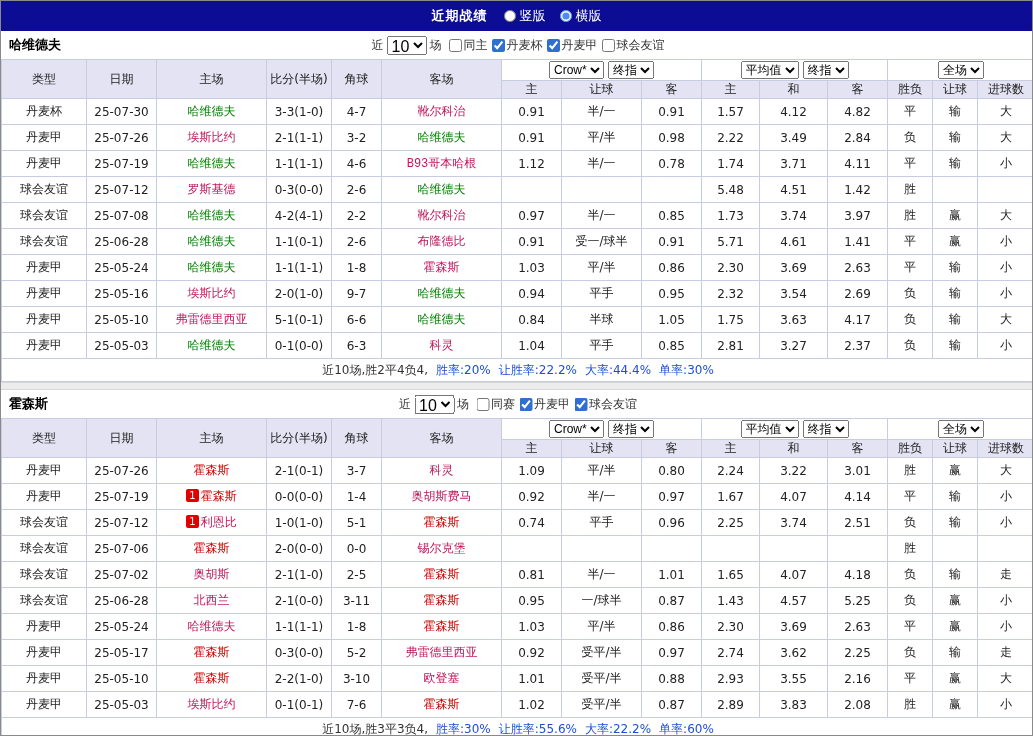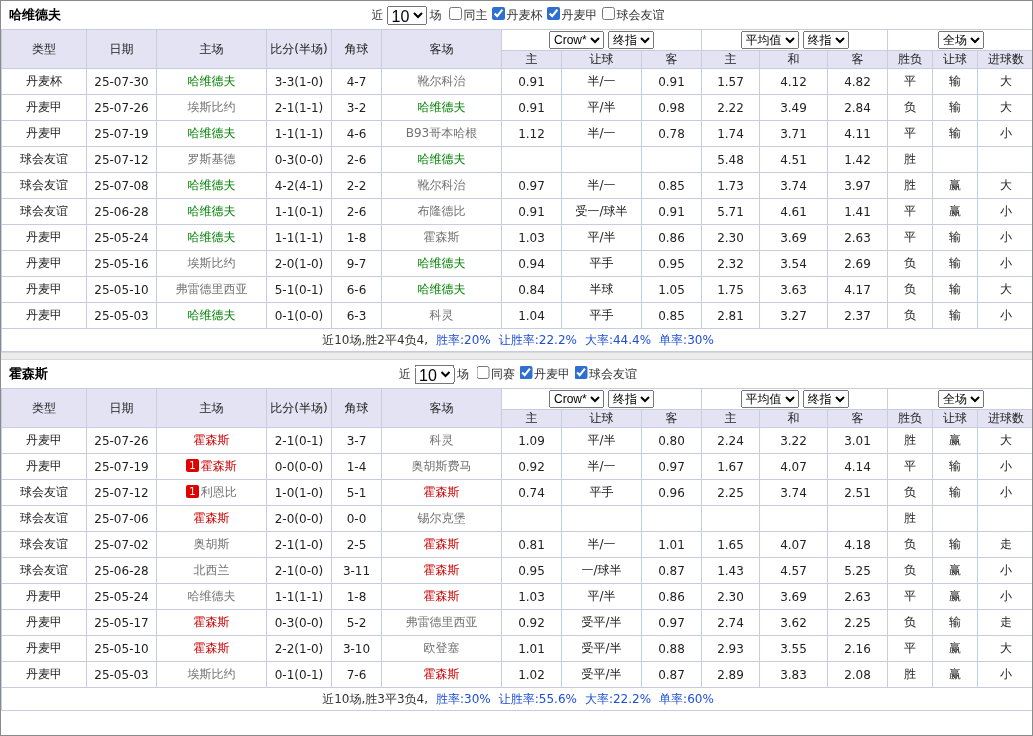--- a/index.html
+++ b/index.html
@@ -10,49 +10,62 @@
   .topbar .title { font-weight: bold; letter-spacing: 1px; }
   .radios { display: flex; align-items: center; gap: 14px; }
   .radio { display: inline-flex; align-items: center; gap: 4px; cursor: pointer; color: #fff; }
   .radio input { width: 12px; height: 12px; accent-color: #4d8bf0; margin: 0; }
 
   .band { height: 28px; position: relative; display: flex; align-items: center; background: #fff; }
   .team { font-weight: bold; font-size: 13px; padding-left: 8px; color: #000; }
   .filters { position: absolute; left: 50%; transform: translateX(-50%); display: flex; align-items: center; font-size: 12px; color: #333; white-space: nowrap; }
   .filters > span { margin: 0 3px; }
   .filters select { font-size: 16px; height: 19px; }
-  .filters label.check { display: inline-flex; margin-left: 4px; cursor: pointer; }
+  .filters label.check { display: inline-flex; align-items: center; margin-left: 4px; cursor: pointer; }
   .filters label.check input { width: 13px; height: 13px; accent-color: #2f6fd0; margin: 0 2px 0 0; }
 
   table.grid { width: 100%; border-collapse: collapse; table-layout: fixed; font-size: 12px; }
   .grid th, .grid td { border: 1px solid #c6cde0; text-align: center; padding: 0 1px; overflow: hidden; white-space: nowrap; }
   .grid thead th { background: #e3e3f3; font-weight: normal; color: #222; }
   .grid thead th.sel-cell { background: #fff; margin-left: 16px; }
   tr.h1 th { height: 21px; }
   tr.h2 th { height: 17px; }
   .hsel { font-size: 12px; height: 18px; margin: 0 2px; max-width: 72px; }
   .grid tbody td { height: 26px; color: #222; background: #fff; }
 
   .lt-purple { background: #7b7ae1; color: #fff; }
   .lt-teal   { background: #2eb1a4; color: #fff; }
   .score { color: #cc0000; }
   .cr { color: #cc0000; }
   .cb { color: #0014cc; }
   .cg { color: #008000; }
-  .ck { color: #737373; }
+  .ck { color: #be185d; font-family: Liberation Mono, monospace; }
   .badge { display: inline-block; background: #e00000; color: #fff; font-size: 10px; line-height: 13px; padding: 0 3px; margin-right: 2px; border-radius: 2px; vertical-align: 1px; }
 
   .summary { height: 23px; font-size: 12px; color: #333; background: #fff; }
   .summary .stat { color: #1d4ed8; margin-left: 8px; }
   .separator { height: 8px; background: #ececec; border-top: 1px solid #d8d8d8; border-bottom: 1px solid #d8d8d8; }
 </style>
 </head>
 <body>
 
 <div class="page">
+  <div class="topbar">
+    <span class="title">近期战绩</span>
+    <div class="radios">
+        <label class="radio">
+          <input type="radio" name="layout" style="">
+          <span>竖版</span>
+        </label>
+        <label class="radio">
+          <input type="radio" name="layout" checked="" style="">
+          <span>横版</span>
+        </label>
+      </div>
+  </div>
   <div id="sections">
       <section class="section">
         <div class="band">
           <span class="team">哈维德夫</span>
           <div class="filters">
             <span>近</span>
             <select class="count-select"><option>10</option></select>
             <span>场</span>
             <label class="check">
               <input type="checkbox" style="">

